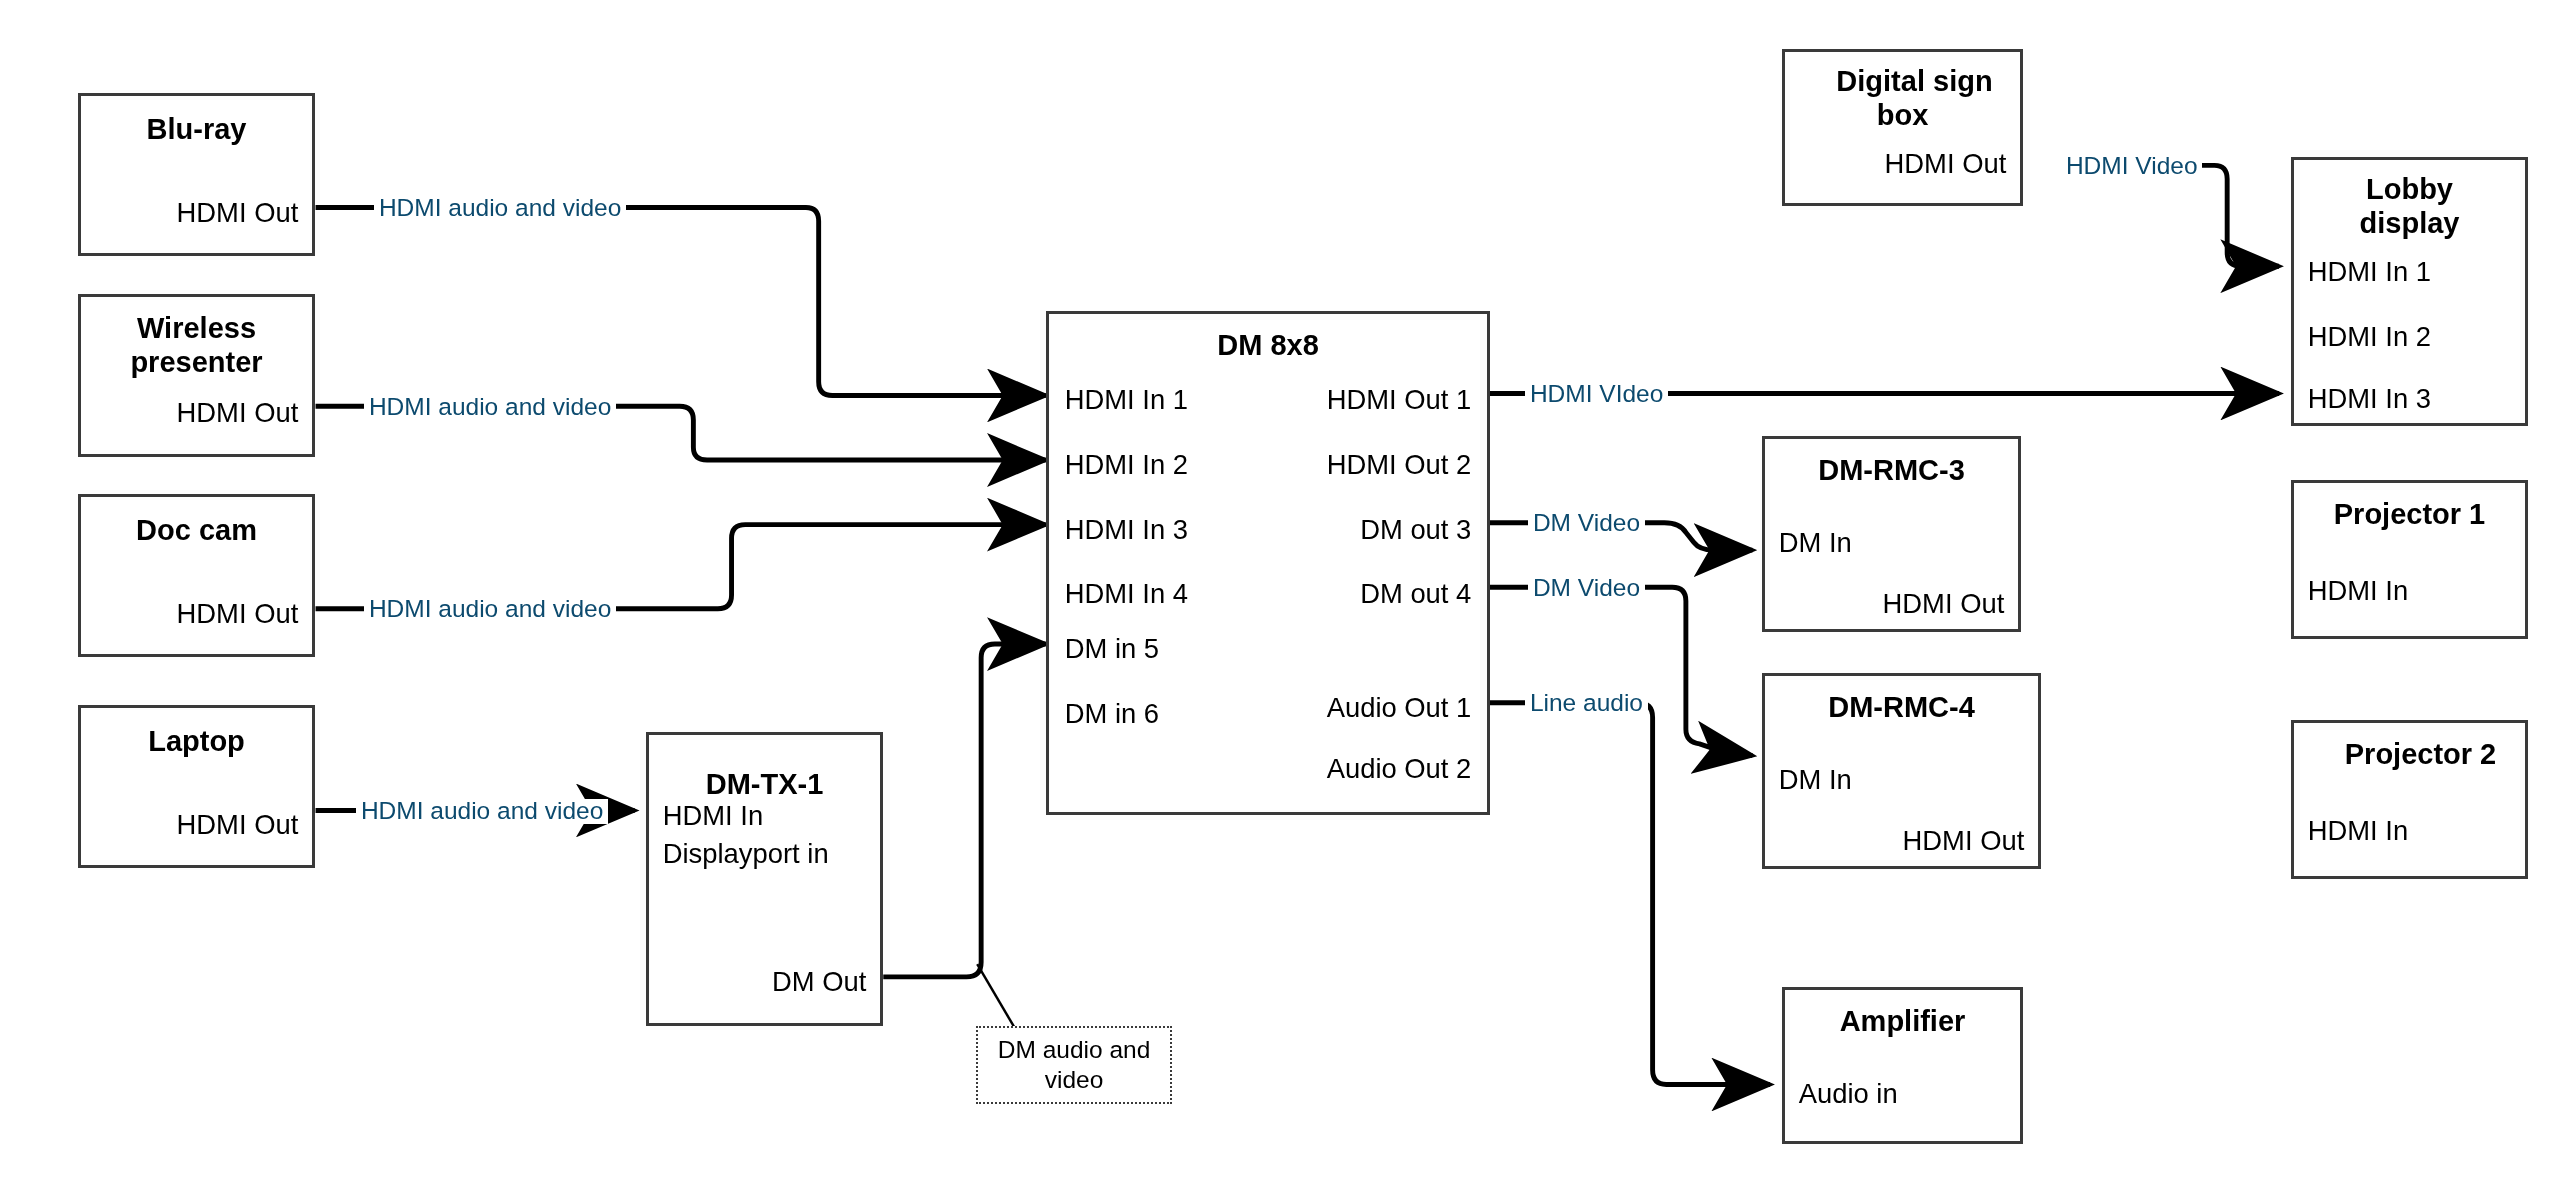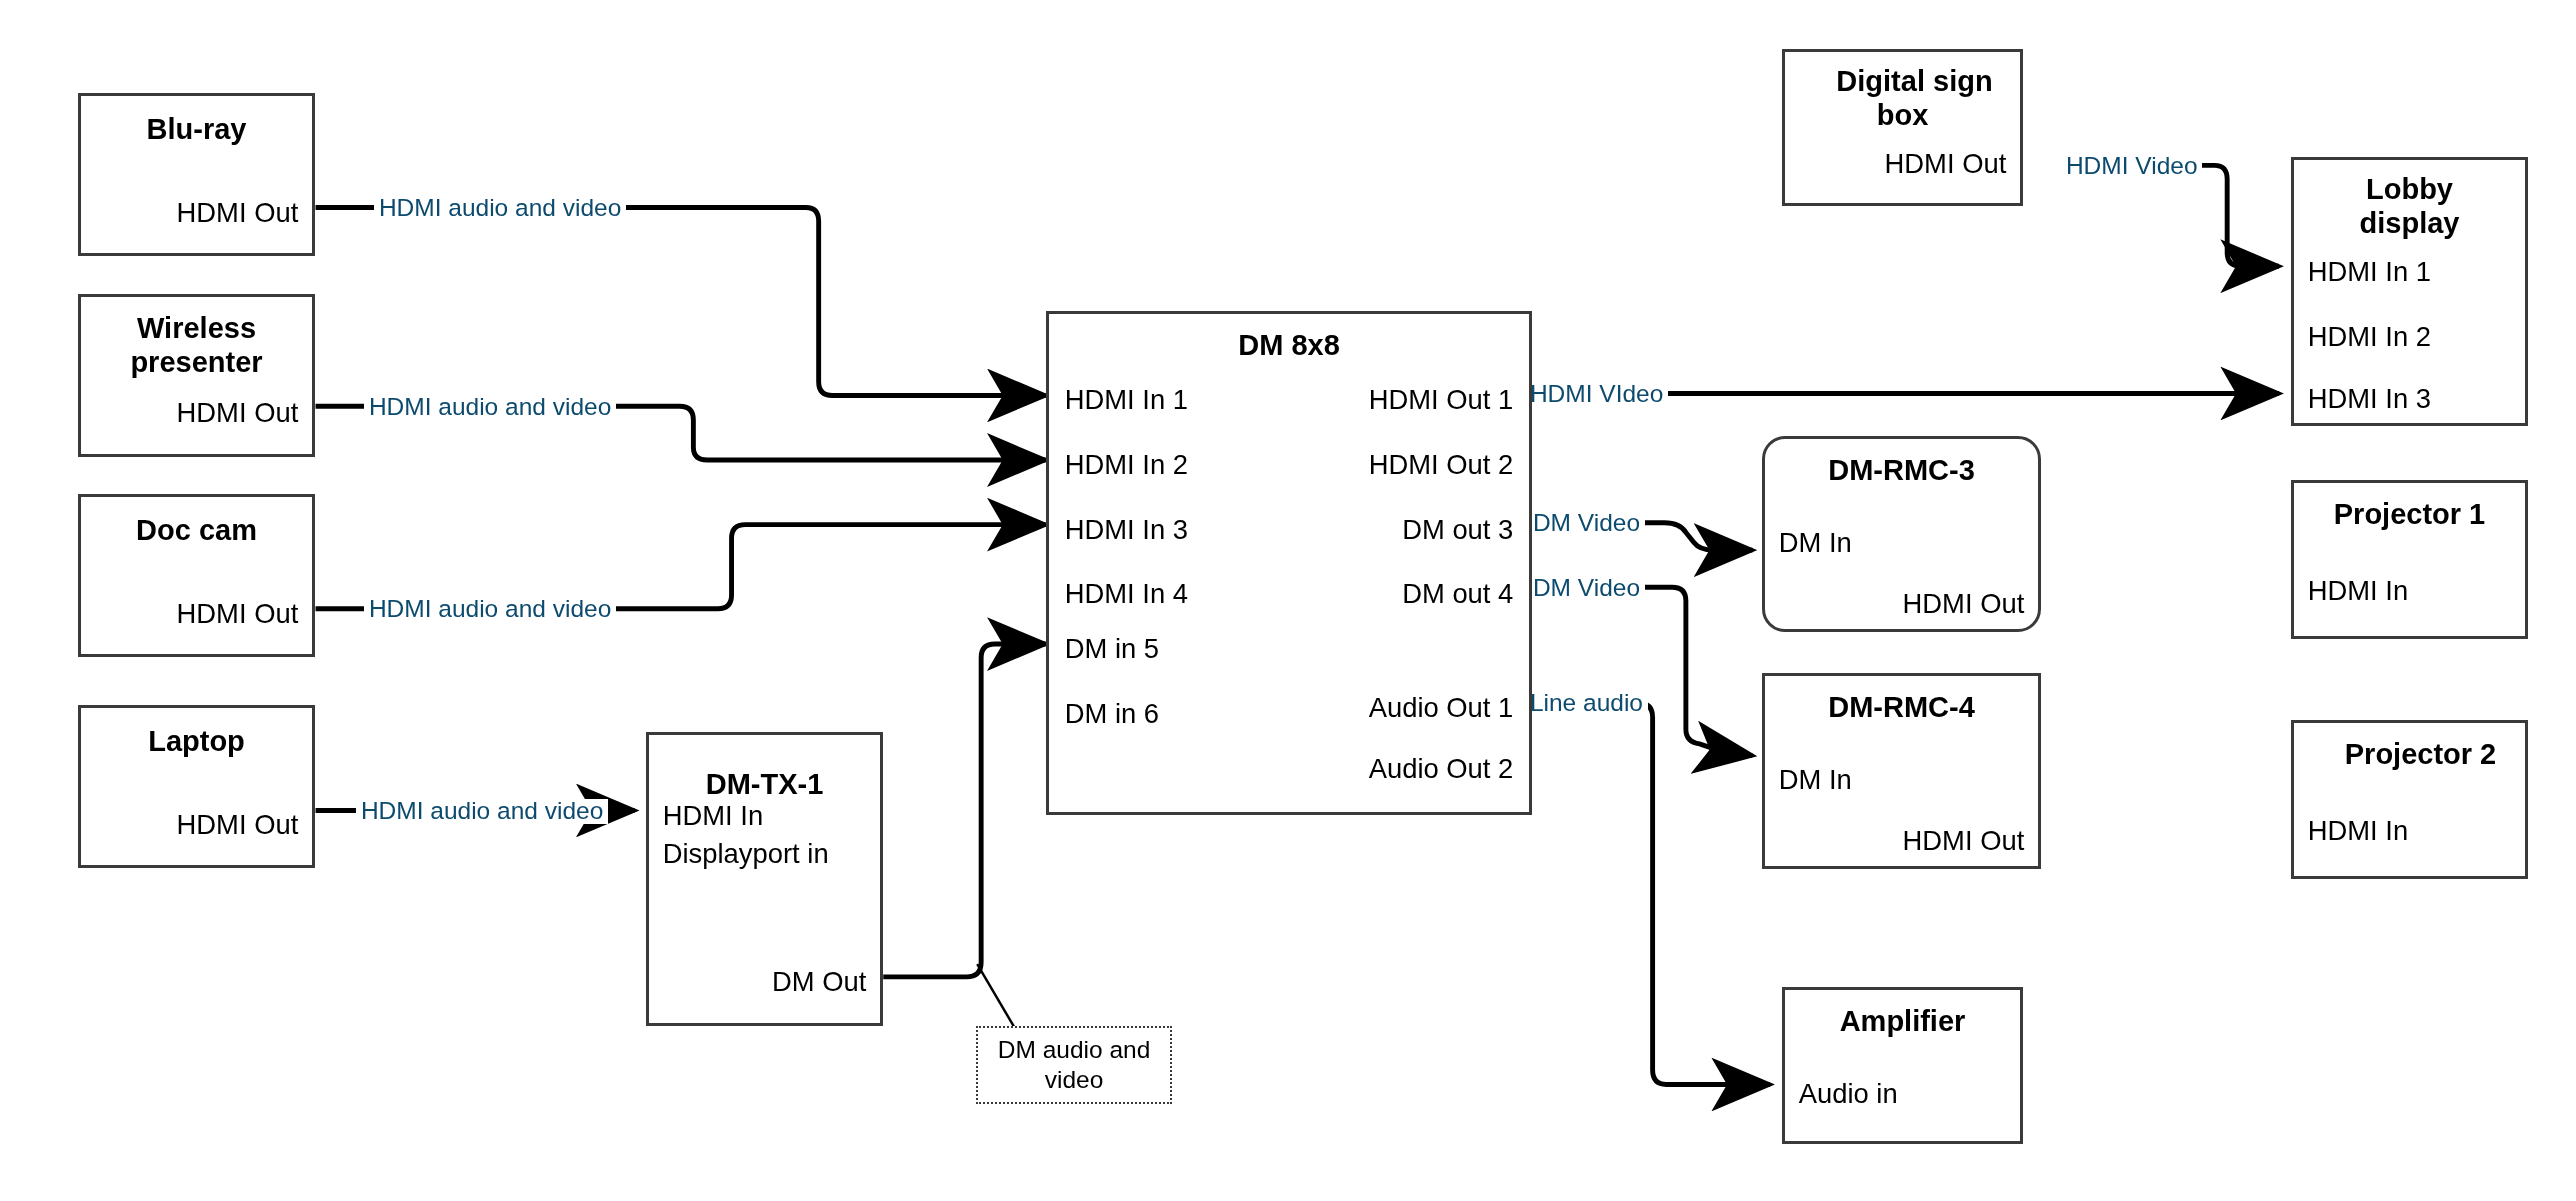--- a/index.html
+++ b/index.html
@@ -91,21 +91,21 @@
 
   <div class="node" style="left:646px;top:732px;width:237px;height:294px;">
     <div class="title" style="margin-top:32px;">DM-TX-1</div>
     <div class="port l" style="position:absolute;left:13.7px;top:67px;">HDMI In</div>
     <div class="port l" style="position:absolute;left:13.7px;top:105px;">Displayport in</div>
     <div class="port r" style="position:absolute;right:13.7px;top:233px;">DM Out</div>
   </div>
 
   <div class="node" style="left:1046px;top:311px;width:438px;height:192px;height:192px;">
   </div>
-  <div class="node" style="left:1046px;top:311px;width:486px;height:504px;">
+  <div class="node" style="left:1046px;top:311px;width:444px;height:504px;">
     <div class="title" style="margin-top:13.7px;">DM 8x8</div>
 
     <div class="port l" style="position:absolute;left:15.7px;top:72px;">HDMI In 1</div>
     <div class="port l" style="position:absolute;left:15.7px;top:137px;">HDMI In 2</div>
     <div class="port l" style="position:absolute;left:15.7px;top:202px;">HDMI In 3</div>
     <div class="port l" style="position:absolute;left:15.7px;top:266px;">HDMI In 4</div>
     <div class="port l" style="position:absolute;left:15.7px;top:321px;">DM in 5</div>
     <div class="port l" style="position:absolute;left:15.7px;top:386px;">DM in 6</div>
 
     <div class="port r" style="position:absolute;right:15.7px;top:72px;">HDMI Out 1</div>
@@ -123,21 +123,21 @@
   </div>
 
   <div class="node" style="left:2291px;top:157px;width:237px;height:269px;">
     <div class="title" style="margin-top:11.7px;">Lobby</div>
     <div class="title">display</div>
     <div class="port l" style="position:absolute;left:13.7px;top:98px;">HDMI In 1</div>
     <div class="port l" style="position:absolute;left:13.7px;top:163px;">HDMI In 2</div>
     <div class="port l" style="position:absolute;left:13.7px;top:225px;">HDMI In 3</div>
   </div>
 
-  <div class="node" style="left:1762px;top:436px;width:279px;height:196px;border-radius:23px;">
+  <div class="node" style="left:1762px;top:436px;width:259px;height:196px;">
     <div class="title" style="margin-top:13.7px;">DM-RMC-3</div>
     <div class="port l" style="position:absolute;left:13.7px;top:90px;">DM In</div>
     <div class="port r" style="position:absolute;right:13.7px;top:151px;">HDMI Out</div>
   </div>
 
   <div class="node" style="left:1762px;top:673px;width:279px;height:196px;">
     <div class="title" style="margin-top:13.7px;">DM-RMC-4</div>
     <div class="port l" style="position:absolute;left:13.7px;top:90px;">DM In</div>
     <div class="port r" style="position:absolute;right:13.7px;top:151px;">HDMI Out</div>
   </div>

